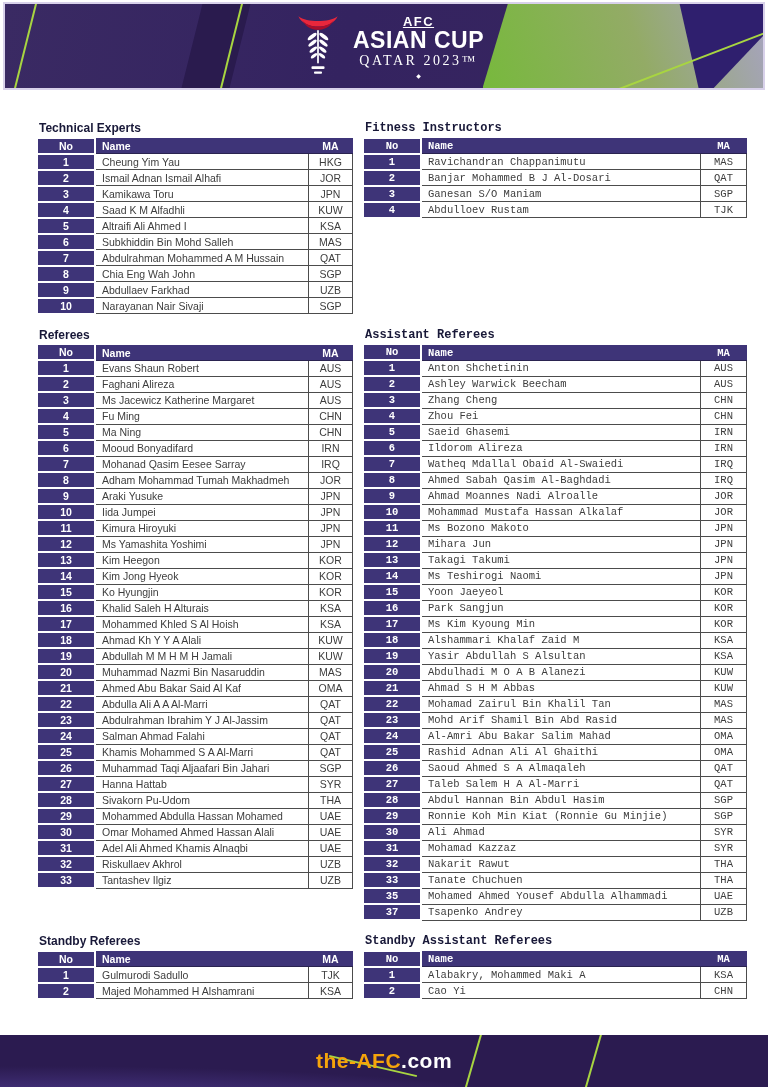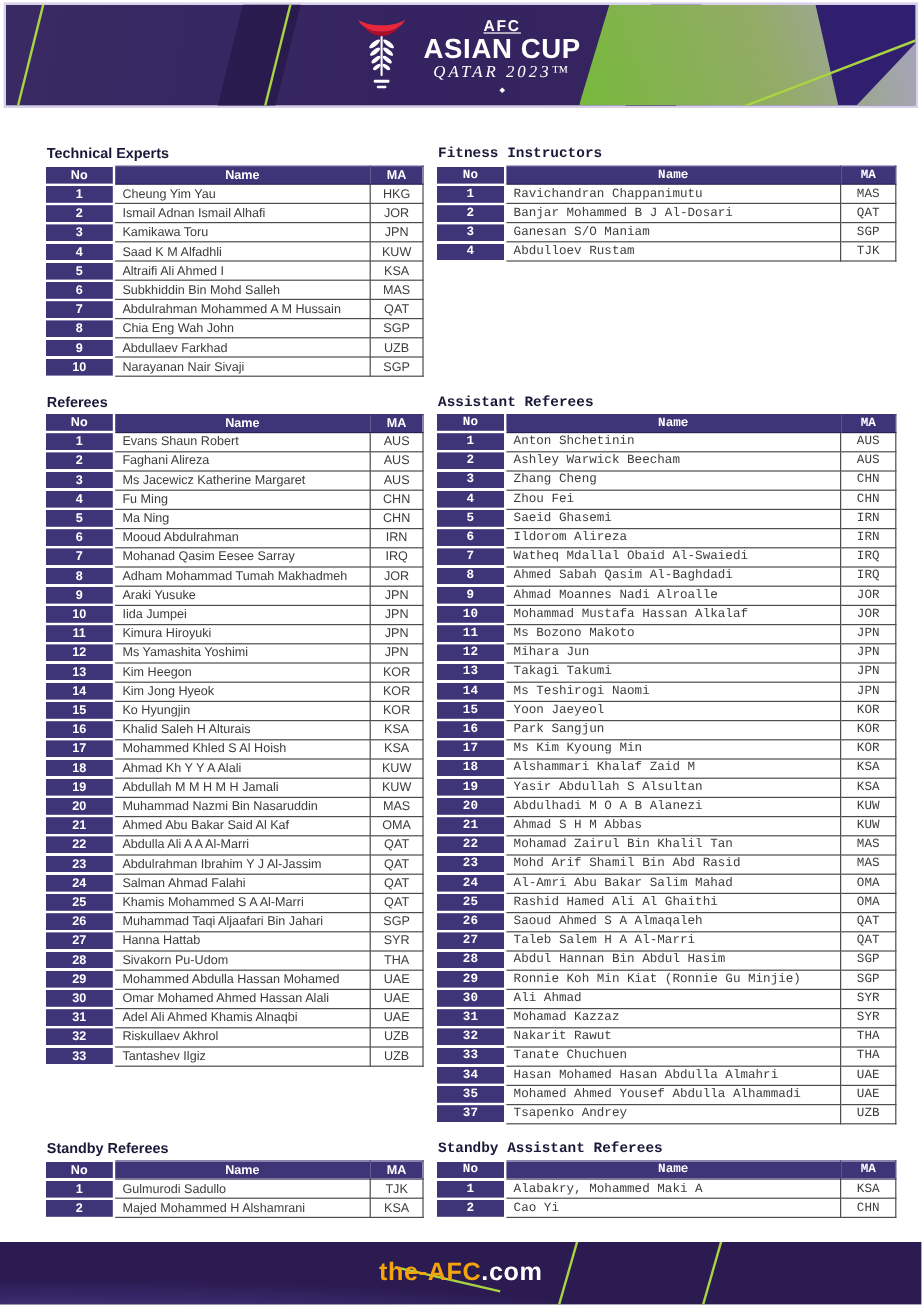--- a/index.html
+++ b/index.html
@@ -31,35 +31,35 @@
   .bn-l1 { left:18px; top:-12px; width:2px; height:120px; transform:rotate(14deg); }
   .bn-l2 { left:224px; top:-12px; width:2px; height:120px; transform:rotate(14deg); }
   .bn-l3 { right:-14px; top:56px; width:170px; height:2px; transform:rotate(-21deg); }
   .logo {
     position:absolute; inset:0; display:flex; align-items:center; justify-content:center;
     gap:13px; transform:translateX(6px); color:#fff;
   }
   .logo-text { text-align:center; }
   .logo-afc { font-size:13px; font-weight:bold; letter-spacing:1.5px;text-decoration:underline; }
   .logo-cup { font-size:23px; font-weight:bold; letter-spacing:.5px; line-height:23px; }
-  .logo-qatar { font-family:"Liberation Serif","DejaVu Serif",serif; font-size:14px; letter-spacing:2.5px; margin-top:1px;font-style:italic; }
+  .logo-qatar { font-family:"Liberation Serif","DejaVu Serif",serif; font-size:14px; letter-spacing:2.5px; margin-top:1px; }
   .logo-diamond { font-size:6px; margin-top:4px; line-height:6px; }
   
   .content { padding:31px 11px 0 38px; }
   .row2 { display:flex; gap:11px; align-items:flex-start; margin-bottom:13px; }
   .colL { width:315px; flex:none; }
   .colR { width:383px; flex:none;font-family:Liberation Mono, monospace; }
   .tbl-title { font-size:12px; font-weight:bold; color:#181838; margin:0 0 3px 1px; line-height:14px; }
   table.roster { border-collapse:collapse; table-layout:fixed; width:100%; }
   .roster th, .roster td { font-size:10.5px; line-height:11px; padding:2px 6px 1px; height:15px; overflow:hidden; white-space:nowrap; }
   .roster .no { width:57px; text-align:center; }
   .colL .roster .ma { width:44px; }
   .colR .roster .ma { width:46px; }
   .roster .ma { text-align:center; }
-  .roster th { background:#3e3478; color:#fff; font-weight:bold; text-align:center; }
+  .roster th { background:#3e3478; color:#fff; font-weight:bold; text-align:left; }
   .roster th.no, .roster th.ma { text-align:center; }
   .roster th.nm, .roster th.ma { border:1px solid #3e3478; border-bottom-color:#2a2350; }
   .roster td.nm, .roster td.ma { border:1px solid #4c4c4c; background:#fff; color:#3d3d3d; }
   .roster td.no, .roster th.no { background:#3e3478; color:#fff; font-weight:bold; border-right:2px solid #fff; border-bottom:2px solid #fff; }
   
   .footer {
     position:relative; height:52px; margin:auto 0 4px 0; overflow:hidden;
     background:#2b1b50; display:flex; align-items:center; justify-content:center;
   }
   .ft-swoosh {
@@ -247,21 +247,21 @@
               <td class="nm">Fu Ming</td>
               <td class="ma">CHN</td>
             </tr>
             <tr>
               <td class="no">5</td>
               <td class="nm">Ma Ning</td>
               <td class="ma">CHN</td>
             </tr>
             <tr>
               <td class="no">6</td>
-              <td class="nm">Mooud Abdulrahman</td>
+              <td class="nm">Mooud Bonyadifard</td>
               <td class="ma">IRN</td>
             </tr>
             <tr>
               <td class="no">7</td>
               <td class="nm">Mohanad Qasim Eesee Sarray</td>
               <td class="ma">IRQ</td>
             </tr>
             <tr>
               <td class="no">8</td>
               <td class="nm">Adham Mohammad Tumah Makhadmeh</td>
@@ -521,21 +521,21 @@
               <td class="nm">Mohd Arif Shamil Bin Abd Rasid</td>
               <td class="ma">MAS</td>
             </tr>
             <tr>
               <td class="no">24</td>
               <td class="nm">Al-Amri Abu Bakar Salim Mahad</td>
               <td class="ma">OMA</td>
             </tr>
             <tr>
               <td class="no">25</td>
-              <td class="nm">Rashid Hamed Ali Al Ghaithi</td>
+              <td class="nm">Rashid Adnan Ali Al Ghaithi</td>
               <td class="ma">OMA</td>
             </tr>
             <tr>
               <td class="no">26</td>
               <td class="nm">Saoud Ahmed S A Almaqaleh</td>
               <td class="ma">QAT</td>
             </tr>
             <tr>
               <td class="no">27</td>
               <td class="nm">Taleb Salem H A Al-Marri</td>
@@ -563,25 +563,20 @@
             </tr>
             <tr>
               <td class="no">32</td>
               <td class="nm">Nakarit Rawut</td>
               <td class="ma">THA</td>
             </tr>
             <tr>
               <td class="no">33</td>
               <td class="nm">Tanate Chuchuen</td>
               <td class="ma">THA</td>
-            </tr>
-            <tr>
-              <td class="no">34</td>
-              <td class="nm">Hasan Mohamed Hasan Abdulla Almahri</td>
-              <td class="ma">UAE</td>
             </tr>
             <tr>
               <td class="no">35</td>
               <td class="nm">Mohamed Ahmed Yousef Abdulla Alhammadi</td>
               <td class="ma">UAE</td>
             </tr>
             <tr>
               <td class="no">37</td>
               <td class="nm">Tsapenko Andrey</td>
               <td class="ma">UZB</td>

